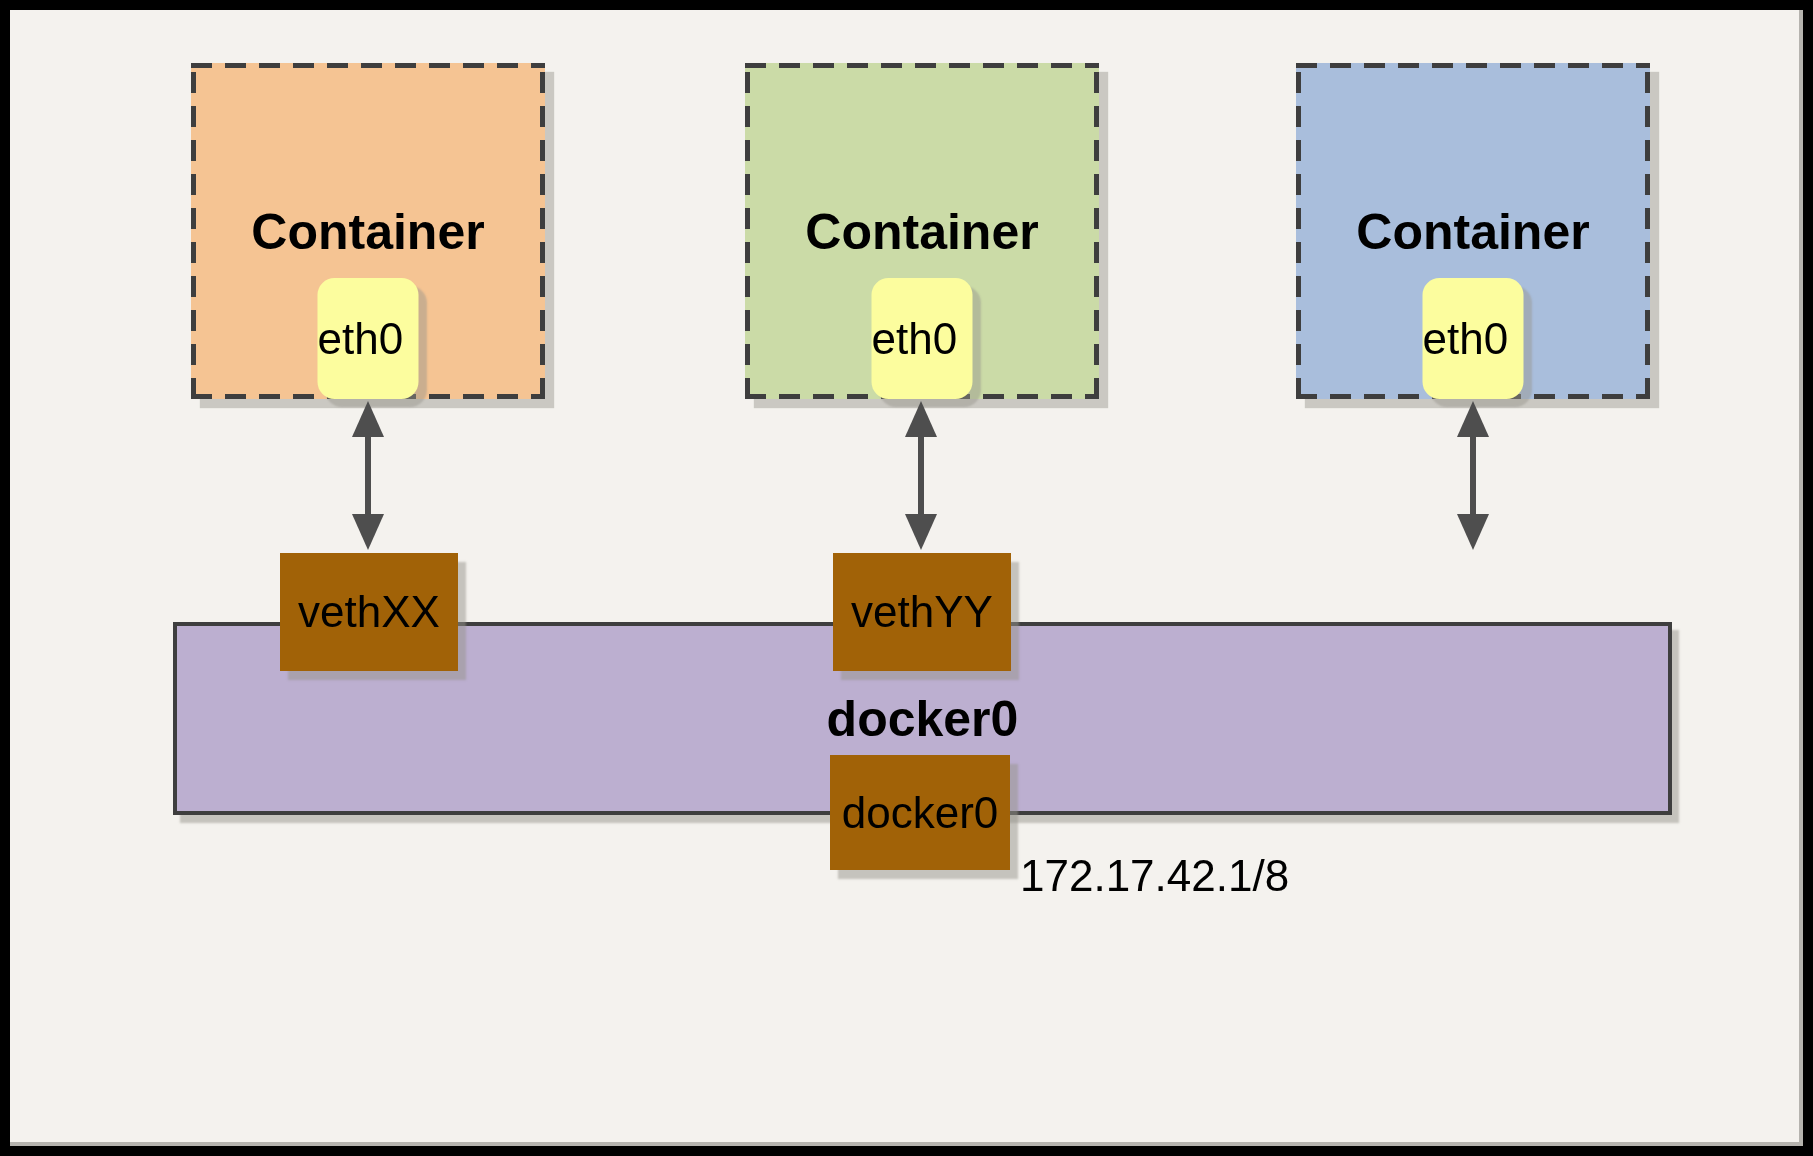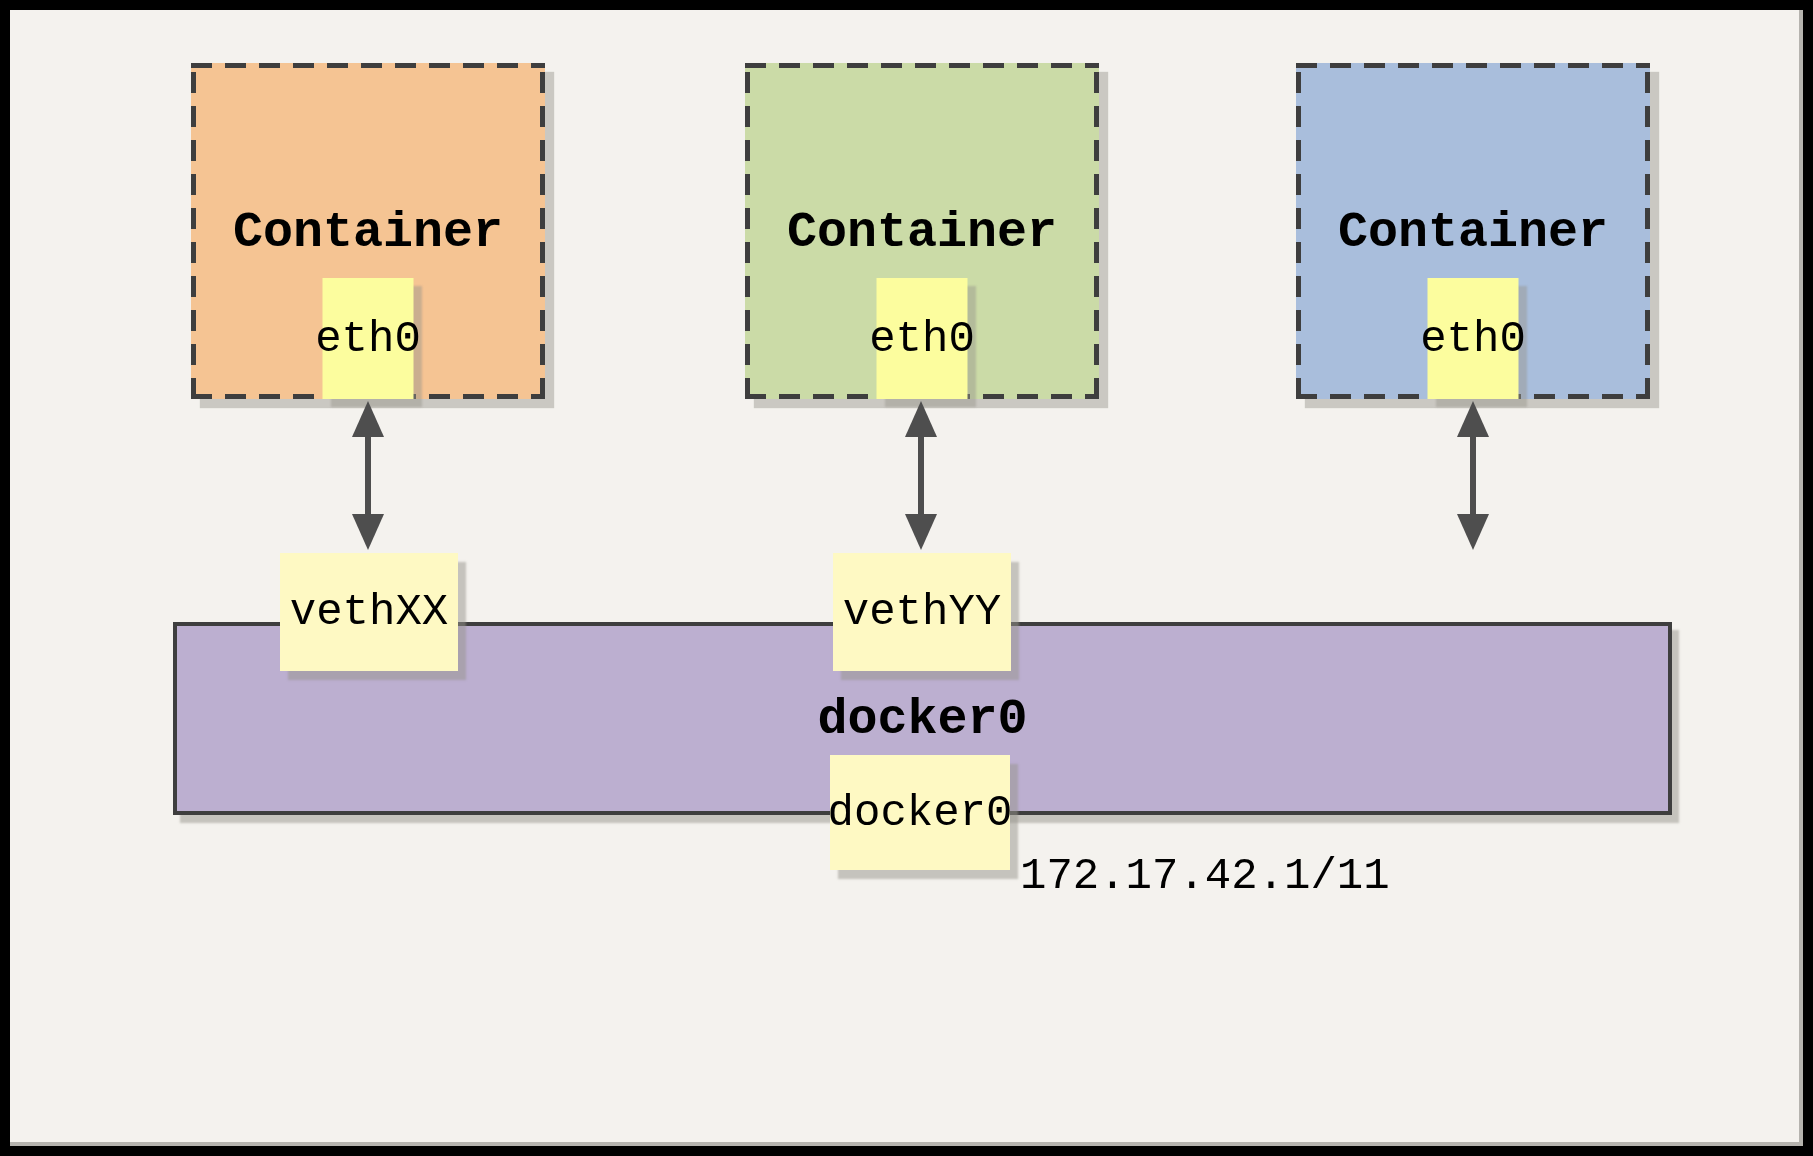--- a/index.html
+++ b/index.html
@@ -5,21 +5,21 @@
   html, body { margin: 0; padding: 0; background: #ffffff; }
   * { box-sizing: border-box; }
 
   .canvas {
     position: relative;
     width: 1813px;
     height: 1156px;
     background: #f4f2ee;
     border: 10px solid #000000;
     box-shadow: inset -4px -4px 0 #b5b3ae;
-    font-family: Liberation Mono, monospace;
+    font-family: Liberation Sans, sans-serif;
     color: #000;
     overflow: hidden;
   }
 
   
   .container-box {
     position: absolute;
     top: 53px;
     width: 354px;
     height: 336px;
@@ -40,42 +40,42 @@
     top: 142px;
     text-align: center;
     font-size: 50px;
     font-weight: bold;
     line-height: 1.1;
   }
 
   
   .note {
     position: absolute;
-    background: #fef9c3;
+    background: #a16207;
     box-shadow: 8px 9px 2px rgba(150,148,140,0.5);
     display: flex;
     align-items: center;
     justify-content: center;
     font-size: 44px;
     line-height: 1;
     z-index: 3;
   }
   .eth-box {
     position: absolute;
     left: 50%;
     transform: translateX(-50%);
     top: 215px;
-    width: 91px;
+    width: 101px;
     height: 121px;
     background: #fcfd9e;
     box-shadow: 8px 8px 2px rgba(150,148,140,0.45);
     display: flex;
     align-items: center;
-    justify-content: center;
     font-size: 44px;
+    border-radius: 17px;
   }
   .veth-box { top: 543px; width: 178px; height: 118px; }
   .docker-if-box { left: 820px; top: 745px; width: 180px; height: 115px; }
 
   
   .varrow {
     position: absolute;
     top: 391px;
     width: 34px;
     height: 149px;
@@ -196,16 +196,16 @@
     <span>vethXX</span>
   </div>
   <div class="note veth-box" style="left:823px">
     <span>vethYY</span>
   </div>
 
   <div class="note docker-if-box">
     <span>docker0</span>
   </div>
 
-  <div class="ip-label">172.17.42.1/11</div>
+  <div class="ip-label">172.17.42.1/8</div>
 
 
 </div>
 
 </body></html>

